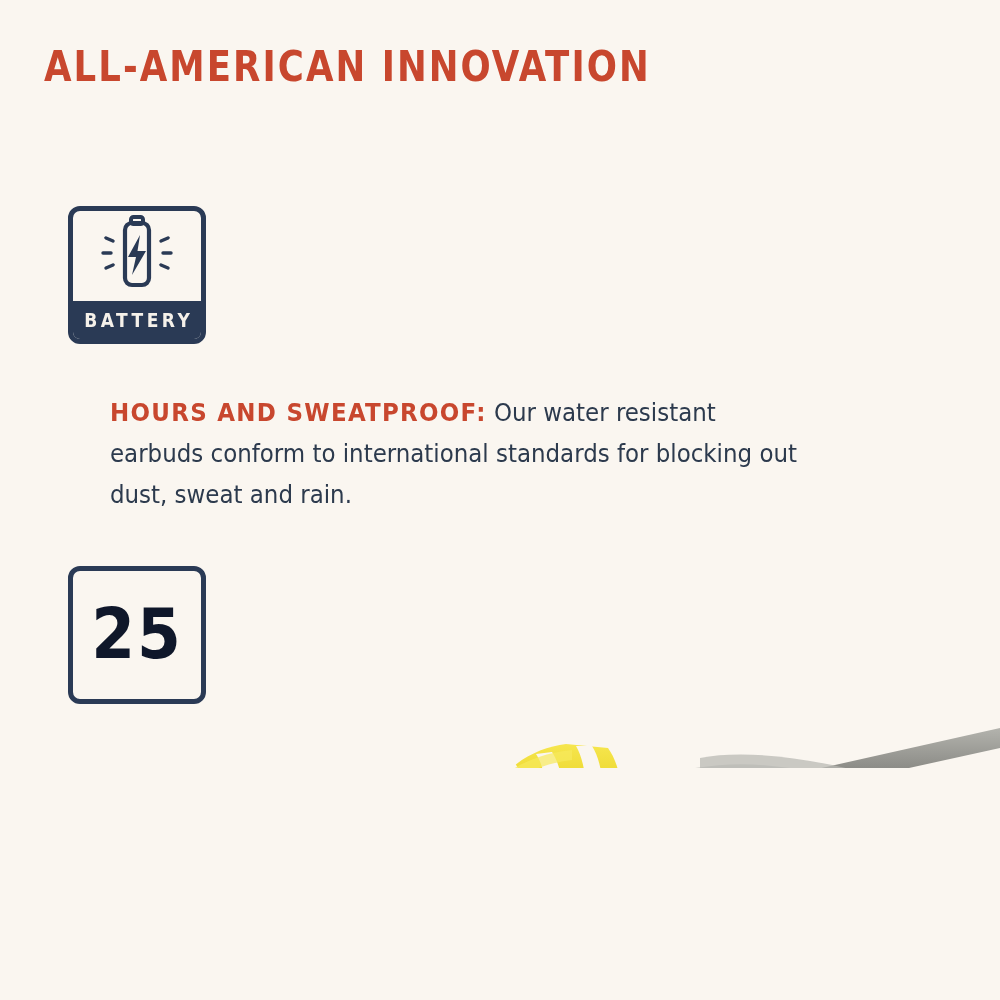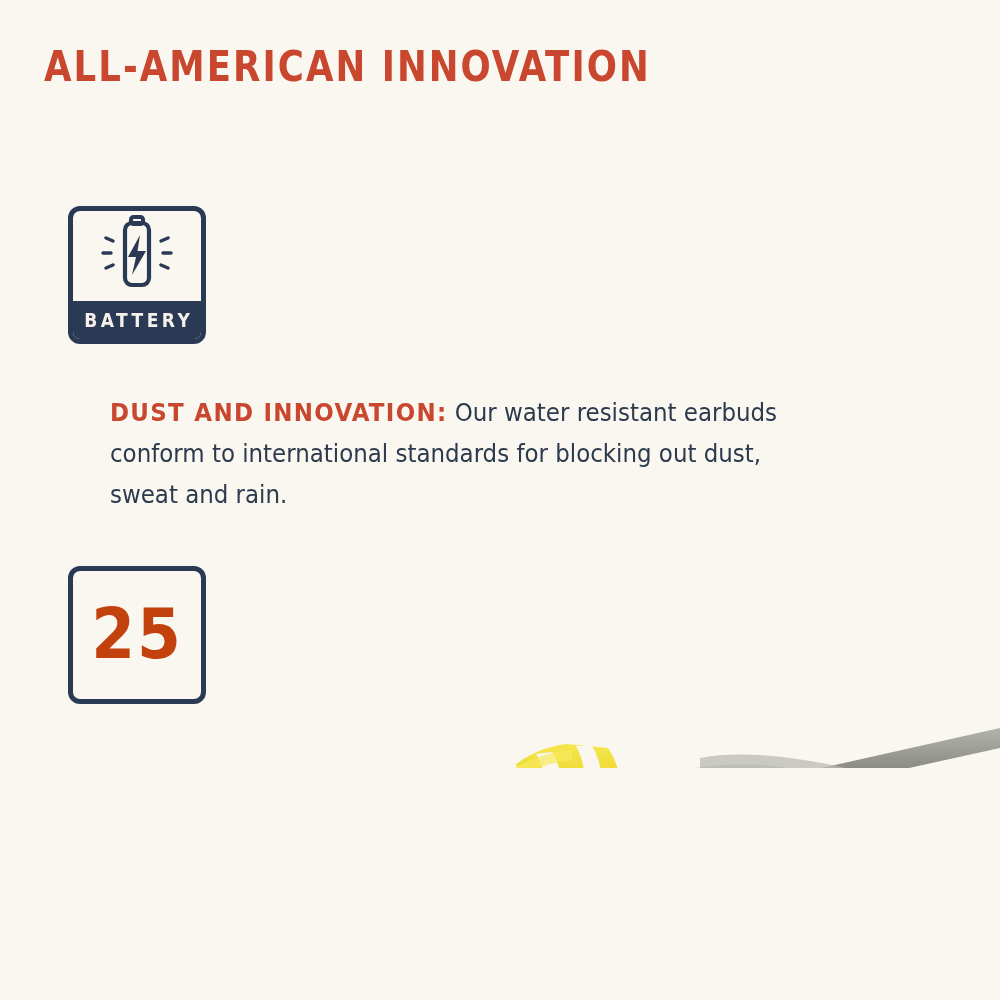--- a/index.html
+++ b/index.html
@@ -79,21 +79,21 @@
     font-family: "Liberation Sans Narrow", "DejaVu Sans Condensed", "Liberation Sans", sans-serif;
     font-size: 19px;
     font-weight: 700;
     letter-spacing: 3.5px;
     text-indent: 3.5px;
   }
   .badge-big-number {
     font-family: "Liberation Sans Narrow", "DejaVu Sans Condensed", "Liberation Sans", sans-serif;
     font-size: 70px;
     font-weight: 700;
-    color: #c2410c;
+    color: #0f172a;
     letter-spacing: 2px;
     line-height: 1;
     margin-top: -2px;
   }
 
   
   .feature-text {
     margin-left: 42px;
     padding-top: 6px;
     font-size: 25.5px;
@@ -174,21 +174,21 @@
             <line x1="72" y1="52" x2="79" y2="55"></line>
           </g>
         </svg>
       </div>
       <div class="badge-label-bar">BATTERY</div>
     </div>
   </div>
 
   <div class="feature-row" id="feature-row-1">
     <div class="feature-text">
-      <span class="accent">DUST AND INNOVATION:</span><span> Our water resistant earbuds conform to international standards for blocking out dust, sweat and rain.</span>
+      <span class="accent">HOURS AND SWEATPROOF:</span><span> Our water resistant earbuds conform to international standards for blocking out dust, sweat and rain.</span>
     </div>
   </div>
 
   <div class="feature-row" id="feature-row-2">
     <div class="badge">
       <div class="badge-icon-area">
         <div class="badge-big-number">25</div>
       </div>
     </div>
   </div>

